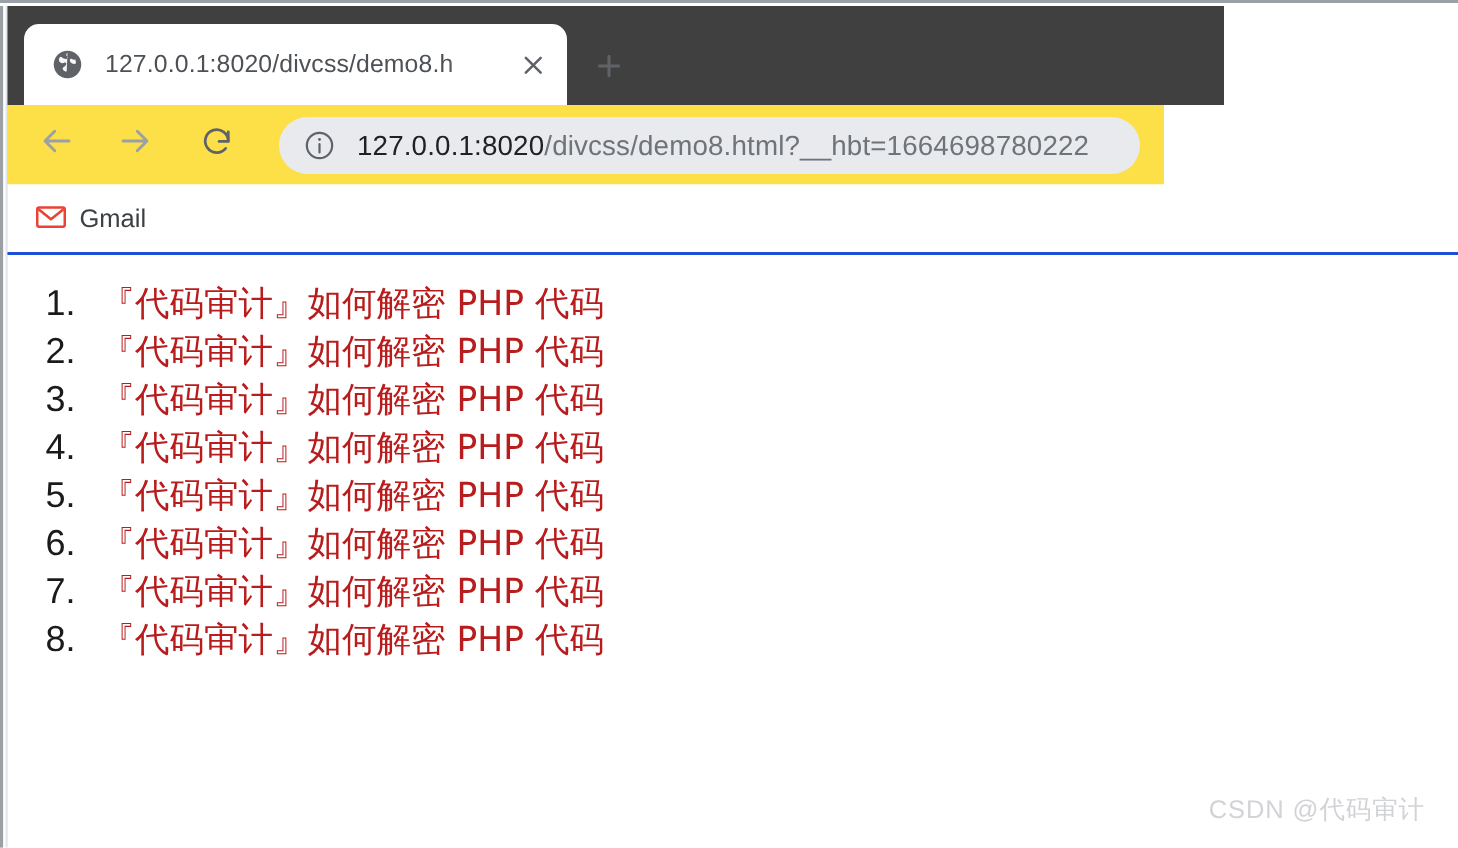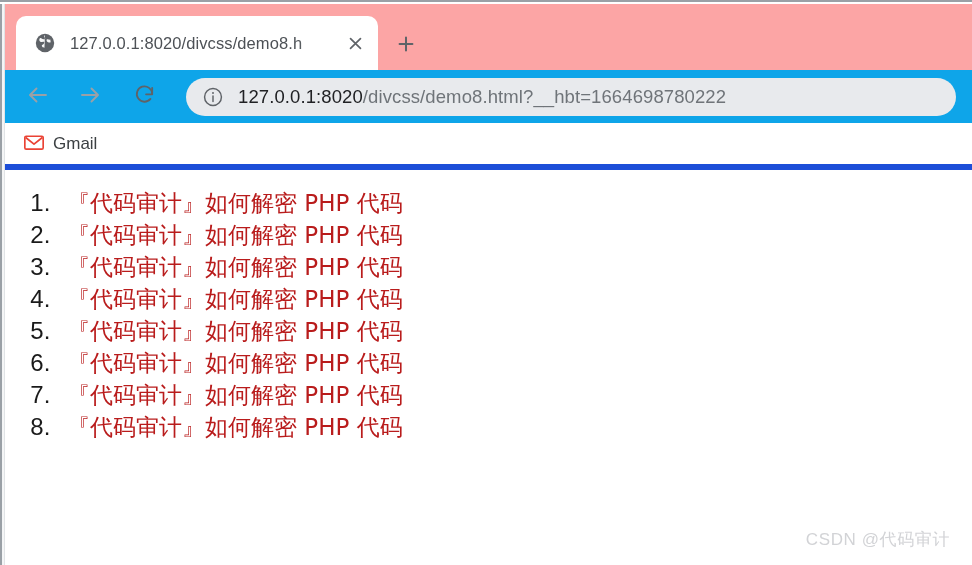--- a/index.html
+++ b/index.html
@@ -43,23 +43,23 @@
     height: 563px;
     background: #9aa0a6;
     z-index: 31;
   }
 
   
   .tab-strip {
     position: absolute;
     left: 0;
     top: 2px;
-    width: 972px;
+    width: 816px;
     height: 66px;
-    background: #fca5a5;
+    background: #404040;
   }
 
   .tab {
     position: absolute;
     left: 16px;
     top: 12px;
     width: 362px;
     height: 54px;
     background: #ffffff;
     border-radius: 10px 10px 0 0;
@@ -112,23 +112,23 @@
     align-items: center;
     justify-content: center;
     color: #5f6368;
   }
 
   
   .toolbar {
     position: absolute;
     left: 0;
     top: 68px;
-    width: 972px;
+    width: 776px;
     height: 53px;
-    background: #0ea5e9;
+    background: #fde047;
     display: flex;
     align-items: center;
   }
 
   .nav-btn {
     width: 40px;
     height: 40px;
     display: flex;
     align-items: center;
     justify-content: center;
@@ -170,21 +170,21 @@
   
   .bookmarks-bar {
     position: absolute;
     left: 0;
     top: 121px;
     width: 972px;
     height: 47px;
     background: #ffffff;
     display: flex;
     align-items: center;
-    border-bottom: 6px solid #1d4ed8;
+    border-bottom: 2px solid #1d4ed8;
     box-sizing: border-box;
   }
 
   .bookmark {
     display: flex;
     align-items: center;
     height: 32px;
     padding: 0 8px;
     border-radius: 4px;
     margin-left: 8px;

